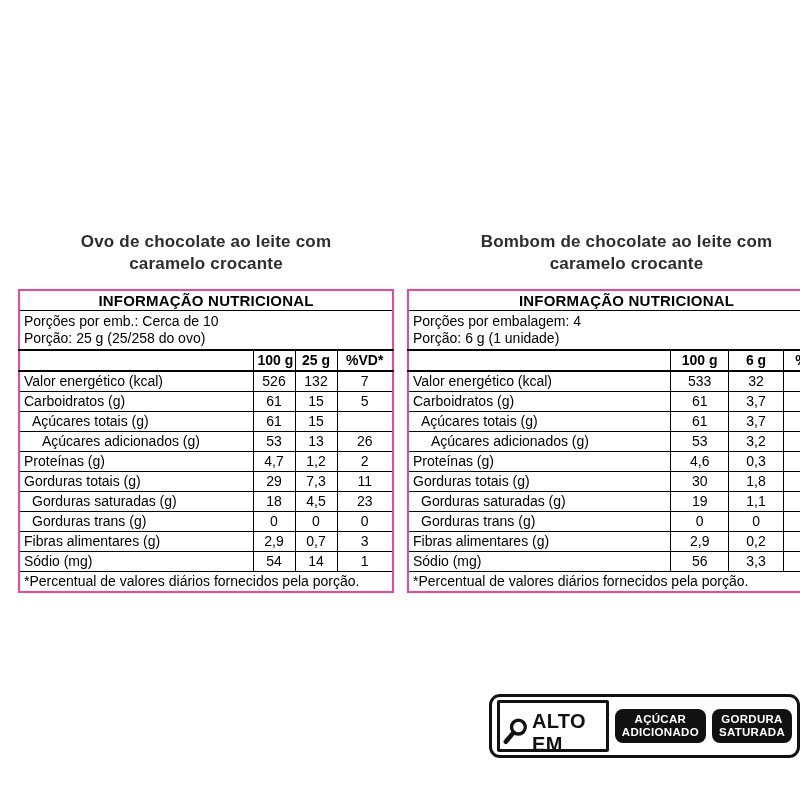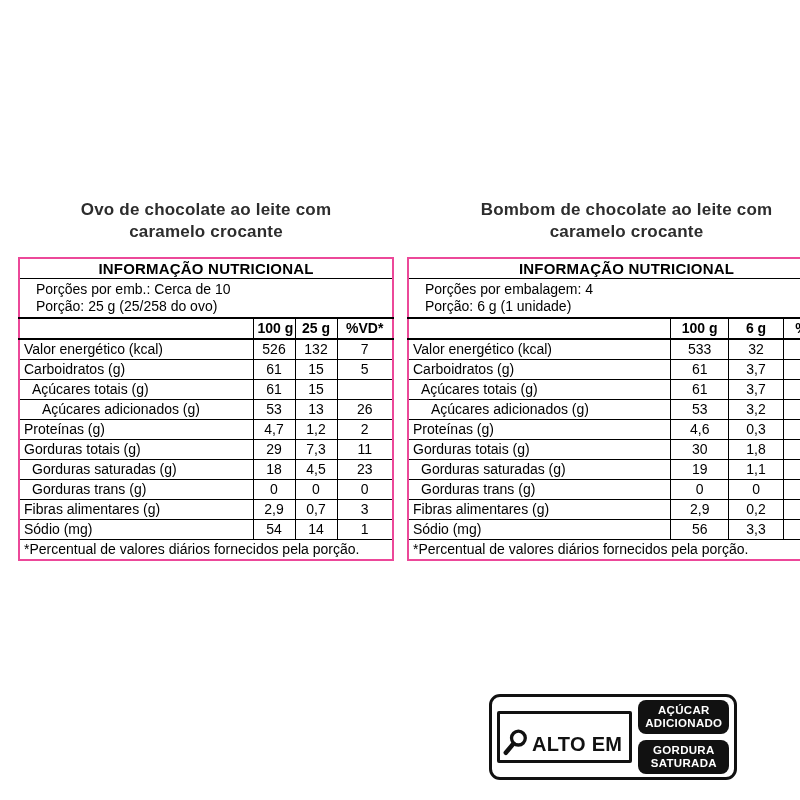--- a/index.html
+++ b/index.html
@@ -4,29 +4,29 @@
 <style>
   html,body { margin:0; padding:0; }
   body {
     width:800px; height:800px; background:#ffffff; position:relative;
     font-family:"Liberation Sans", sans-serif; color:#000;
   }
   .product { position:absolute; top:199px; }
   .p0 { left:18px;  width:376px; }
   .p1 { left:407px; width:439px; }
   .title { text-align:center; font-weight:bold; font-size:17px; line-height:22px;
-           color:#2d2d2d; letter-spacing:0.2px; }
+           color:#2d2d2d; letter-spacing:0.2px;margin-top:32px; }
   .ntable { border-collapse:collapse; width:100%; table-layout:fixed;
             margin-top:14px; font-size:14px; border:2px solid #ec4899; }
   .p0 .c-lbl{width:234px} .p0 .c-n1{width:42px} .p0 .c-n2{width:42px} .p0 .c-vd{width:56px}
   .p1 .c-lbl{width:226px} .p1 .c-n1{width:50px} .p1 .c-n2{width:47px} .p1 .c-vd{width:53px}
   .ntable td { padding:0 4px; height:19px; line-height:19px; white-space:nowrap; overflow:hidden; }
   .thead-title { font-size:15px; font-weight:bold; text-align:center;
                  border-bottom:1px solid #000; letter-spacing:0.2px; }
-  .servings { border-bottom:2px solid #000; height:auto !important; padding:2px 16px !important;border-radius:10px; }
+  .servings { border-bottom:2px solid #000; height:auto !important; padding:2px 4px !important;border-radius:10px; }
   .servings div { line-height:17px; }
   .unit-row td { border-bottom:2px solid #000; font-weight:bold; }
   .num { text-align:center; border-left:1px solid #000; }
   tbody[data-rows] td { border-top:1px solid #000; }
   .lbl.ind1 { padding-left:12px; }
   .lbl.ind2 { padding-left:22px;margin-left:8px; }
   .footnote { border-top:1px solid #000; }
   
   .seal { position:absolute; left:489px; top:694px; display:flex; align-items:center;
           gap:6px; border:3px solid #111; border-radius:11px; background:#fff;
@@ -243,21 +243,21 @@
 <div class="seal">
   <div class="alto">
     <span>
       <svg viewBox="0 0 100 100" width="30" height="30" aria-hidden="true">
         <circle cx="58" cy="37" r="23" fill="none" stroke="#111" stroke-width="11"></circle>
         <line x1="41" y1="56" x2="16" y2="86" stroke="#111" stroke-width="15" stroke-linecap="round"></line>
       </svg>
     </span>
     <span>ALTO EM</span>
   </div>
-  <div style="display: flex; gap: 6px; flex-direction: column;">
+  <div style="display: flex; gap: 6px;">
       <div class="tag">
         <div>AÇÚCAR</div>
         <div>ADICIONADO</div>
       </div>
       <div class="tag">
         <div>GORDURA</div>
         <div>SATURADA</div>
       </div>
     </div>
 </div>

